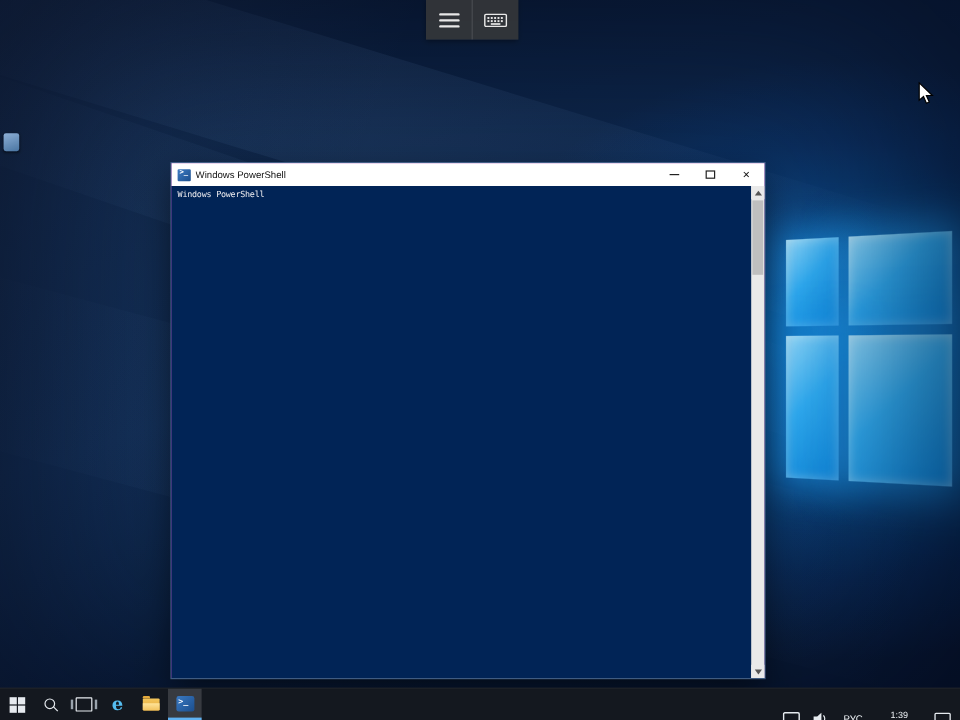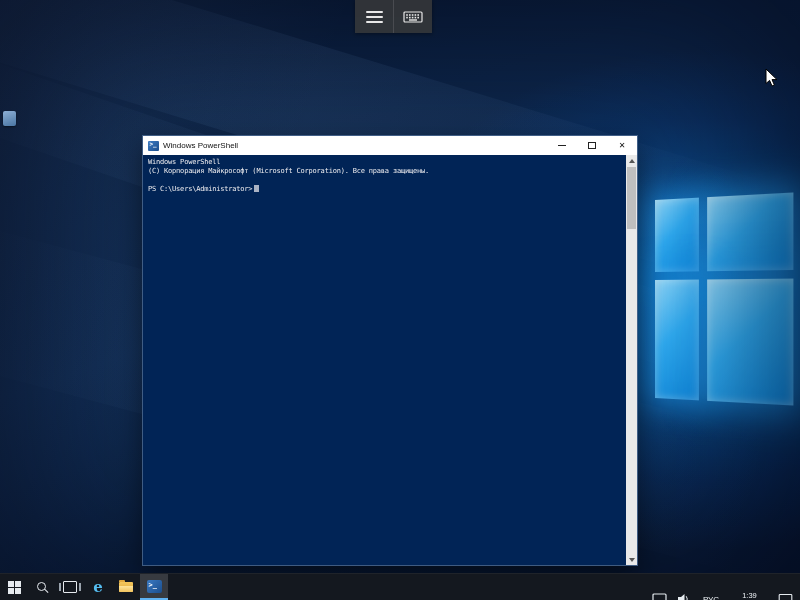--- a/index.html
+++ b/index.html
@@ -181,23 +181,21 @@
       <span class="cap-btn">
           <i class="max-glyph"></i>
         </span>
       <span class="cap-btn">
           <span class="x-glyph">✕</span>
         </span>
     </div>
 
     <div class="console">
       <div class="cline">Windows PowerShell</div>
-      <div class="cline">(C) Корпорация Майкрософт (Microsoft Corporation). Все права защищены.</div>
       <div class="cline blank"></div>
-      <div class="cline"><span>PS C:\Users\Administrator&gt;</span><span class="cursor"></span></div>
     </div>
 
     <div class="scrollbar">
       <div class="sb-arrow up">
           <span class="tri t-up"></span>
         </div>
       <div class="sb-thumb"></div>
       <div class="sb-arrow down">
           <span class="tri t-down"></span>
         </div>

